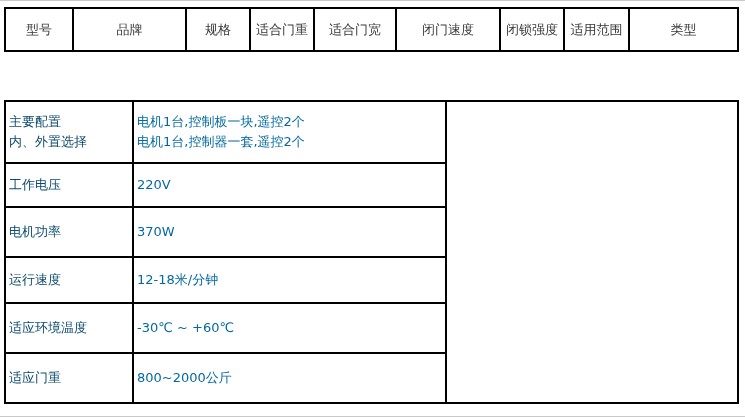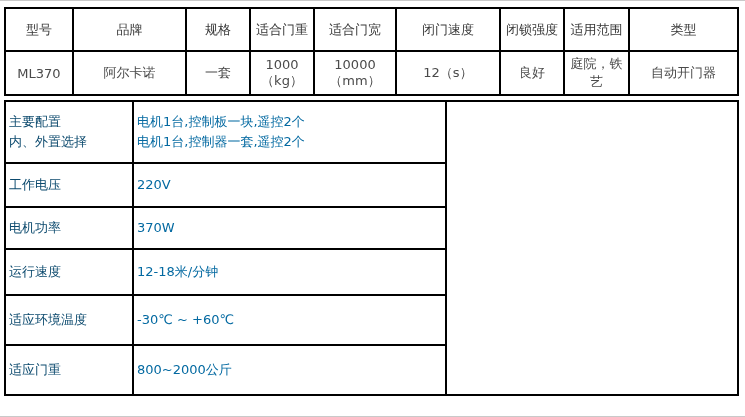--- a/index.html
+++ b/index.html
@@ -49,21 +49,21 @@
   .detail { left: 4px; top: 100px; }
   .detail td {
     text-align: left;
     white-space: pre-line;
     line-height: 1.55;
     color: #0c4a6e;
   }
   .detail td.val { color: #0369a1; }
   .detail tr:nth-child(1) td { height: 62px; }
   .detail tr:nth-child(2) td { height: 44px; }
-  .detail tr:nth-child(3) td { height: 42px; }
+  .detail tr:nth-child(3) td { height: 50px; }
   .detail tr:nth-child(4) td { height: 46px; }
   .detail tr:nth-child(5) td { height: 50px; }
   .detail tr:nth-child(6) td { height: 50px; margin-left: 8px; }
   .detail td.empty-cell { background: #ffffff; }
 </style>
 </head>
 <body>
 
 <div class="page">
   <div class="hairline top"></div>
@@ -85,31 +85,20 @@
       <tr class="hdr-row">
         <td>型号</td>
         <td>品牌</td>
         <td>规格</td>
         <td>适合门重</td>
         <td>适合门宽</td>
         <td>闭门速度</td>
         <td>闭锁强度</td>
         <td>适用范围</td>
         <td>类型</td>
-      </tr>
-      <tr class="val-row">
-        <td>ML370</td>
-        <td>阿尔卡诺</td>
-        <td>一套</td>
-        <td>1000（kg）</td>
-        <td>10000（mm）</td>
-        <td>12（s）</td>
-        <td>良好</td>
-        <td>庭院，铁艺</td>
-        <td>自动开门器</td>
       </tr>
     </tbody>
   </table>
 
   <table class="detail">
     <colgroup>
       <col style="width:128px">
         <col style="width:313px">
         <col style="width:292px">
     </colgroup>

